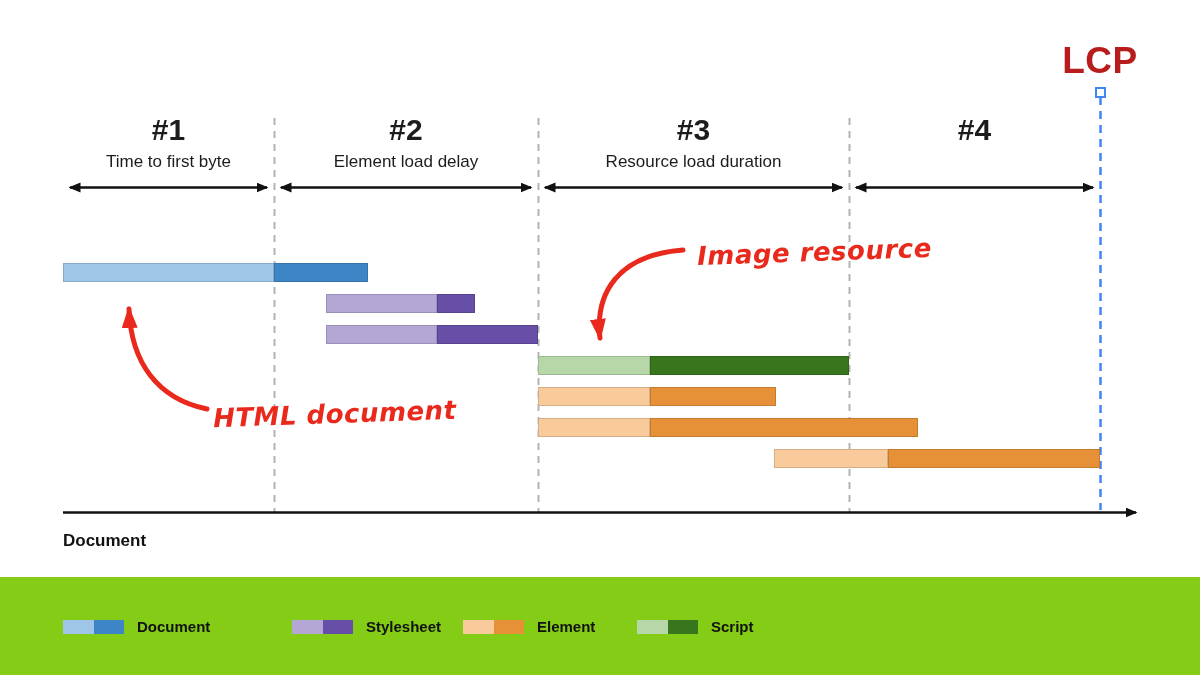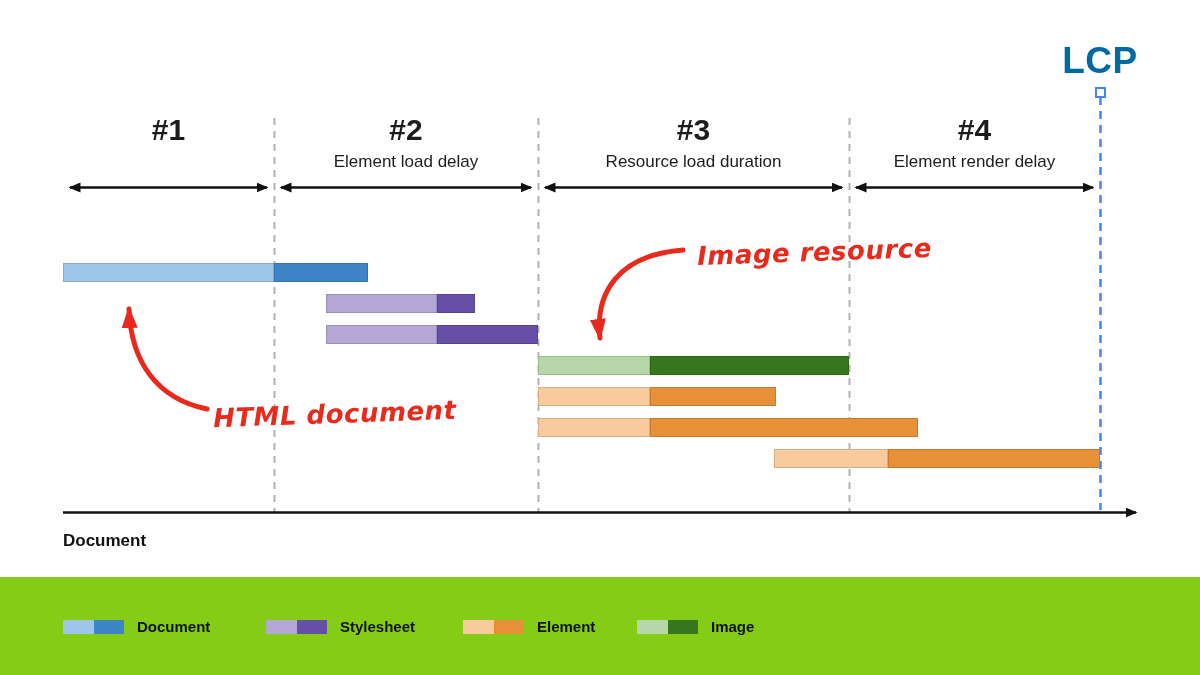--- a/index.html
+++ b/index.html
@@ -3,21 +3,21 @@
 <meta charset="utf-8">
 <style>
   html,body{margin:0;padding:0;background:#ffffff;}
   #stage{
     position:relative;width:1200px;height:675px;background:#ffffff;
     font-family:"Liberation Sans",sans-serif;overflow:hidden;
   }
   #overlay{position:absolute;left:0;top:0;width:1200px;height:675px;}
   .lcp-label{
     position:absolute;left:1054px;top:40px;width:92px;text-align:center;
-    font-size:37px;font-weight:700;color:#0369a1;letter-spacing:.5px;
+    font-size:37px;font-weight:700;color:#b91c1c;letter-spacing:.5px;
   }
   .phase{position:absolute;top:112px;text-align:center;color:#1c1c1c;}
   .pnum{font-size:30px;font-weight:700;line-height:36px;}
   .plabel{font-size:17px;font-weight:500;margin-top:4px;}
   .bar{position:absolute;display:flex;}
   .seg{height:100%;box-shadow:inset 0 0 0 1px rgba(0,0,0,0.14);}
   .timeline-label{position:absolute;left:63px;top:531px;font-size:17px;font-weight:600;color:#111;}
   .annotation{
     position:absolute;font-family:"DejaVu Sans",sans-serif;font-style:italic;font-weight:600;
     font-size:26px;transform:rotate(-2deg);white-space:nowrap;letter-spacing:.5px;
@@ -53,32 +53,32 @@
       <line x1="63" y1="512.5" x2="1136" y2="512.5" stroke="#111111" stroke-width="2.5" marker-end="url(#mB)"></line>
       <path d="M 207 409 C 158 399 131 363 129 309" fill="none" stroke="#e8291c" stroke-width="5" stroke-linecap="round" marker-end="url(#mR)"></path>
       <path d="M 683 250 C 617 255 595 294 600 338" fill="none" stroke="#e8291c" stroke-width="5" stroke-linecap="round" marker-end="url(#mR)"></path>
     </svg>
 
   <div class="lcp-label">LCP</div>
 
   <div id="phases">
       <div class="phase" style="left: 63px; width: 211px;">
         <div class="pnum">#1</div>
+        <div class="plabel">Time to first byte</div>
       </div>
       <div class="phase" style="left: 274px; width: 264px;">
         <div class="pnum">#2</div>
         <div class="plabel">Element load delay</div>
       </div>
       <div class="phase" style="left: 538px; width: 311px;">
         <div class="pnum">#3</div>
         <div class="plabel">Resource load duration</div>
       </div>
       <div class="phase" style="left: 849px; width: 251px;">
         <div class="pnum">#4</div>
-        <div class="plabel">Element render delay</div>
       </div>
     </div>
   <div id="bars">
       <div class="bar" style="left: 63px; top: 263px; width: 305px; height: 19px;">
         <div class="seg" style="width: 211px; flex: 0 0 auto; background: rgb(159, 197, 232);"></div>
         <div class="seg" style="flex: 1 1 0%; background: rgb(61, 133, 198);"></div>
       </div>
       <div class="bar" style="left: 326px; top: 294px; width: 149px; height: 19px;">
         <div class="seg" style="width: 111px; flex: 0 0 auto; background: rgb(180, 167, 214);"></div>
         <div class="seg" style="flex: 1 1 0%; background: rgb(103, 78, 167);"></div>
@@ -108,38 +108,38 @@
   <div class="timeline-label">Document</div>
 
   <div class="legend-band" id="legend-band" style="background: #84cc16;">
       <div class="legend-item" style="left: 63px;">
         <div class="lswatch">
           <span style="background: rgb(159, 197, 232);"></span>
           <span style="background: rgb(61, 133, 198);"></span>
         </div>
         <div class="llabel">Document</div>
       </div>
-      <div class="legend-item" style="left: 246px; padding-left: 20px;">
+      <div class="legend-item" style="left: 272px; padding-left: 20px;">
         <div class="lswatch">
           <span style="background: rgb(180, 167, 214);"></span>
           <span style="background: rgb(103, 78, 167);"></span>
         </div>
         <div class="llabel">Stylesheet</div>
       </div>
       <div class="legend-item" style="left: 463px;">
         <div class="lswatch">
           <span style="background: rgb(249, 203, 156);"></span>
           <span style="background: rgb(230, 145, 56);"></span>
         </div>
         <div class="llabel">Element</div>
       </div>
       <div class="legend-item" style="left: 637px;">
         <div class="lswatch">
           <span style="background: rgb(182, 215, 168);"></span>
           <span style="background: rgb(56, 118, 29);"></span>
         </div>
-        <div class="llabel">Image</div>
+        <div class="llabel">Script</div>
       </div>
     </div>
 
   <div class="annotation" id="ann-html" style="left: 213px; top: 399px; color: rgb(232, 41, 28);">HTML document</div>
   <div class="annotation" id="ann-image" style="left: 697px; top: 237px; color: rgb(232, 41, 28);">Image resource</div>
 </div>
 
 </body></html>

